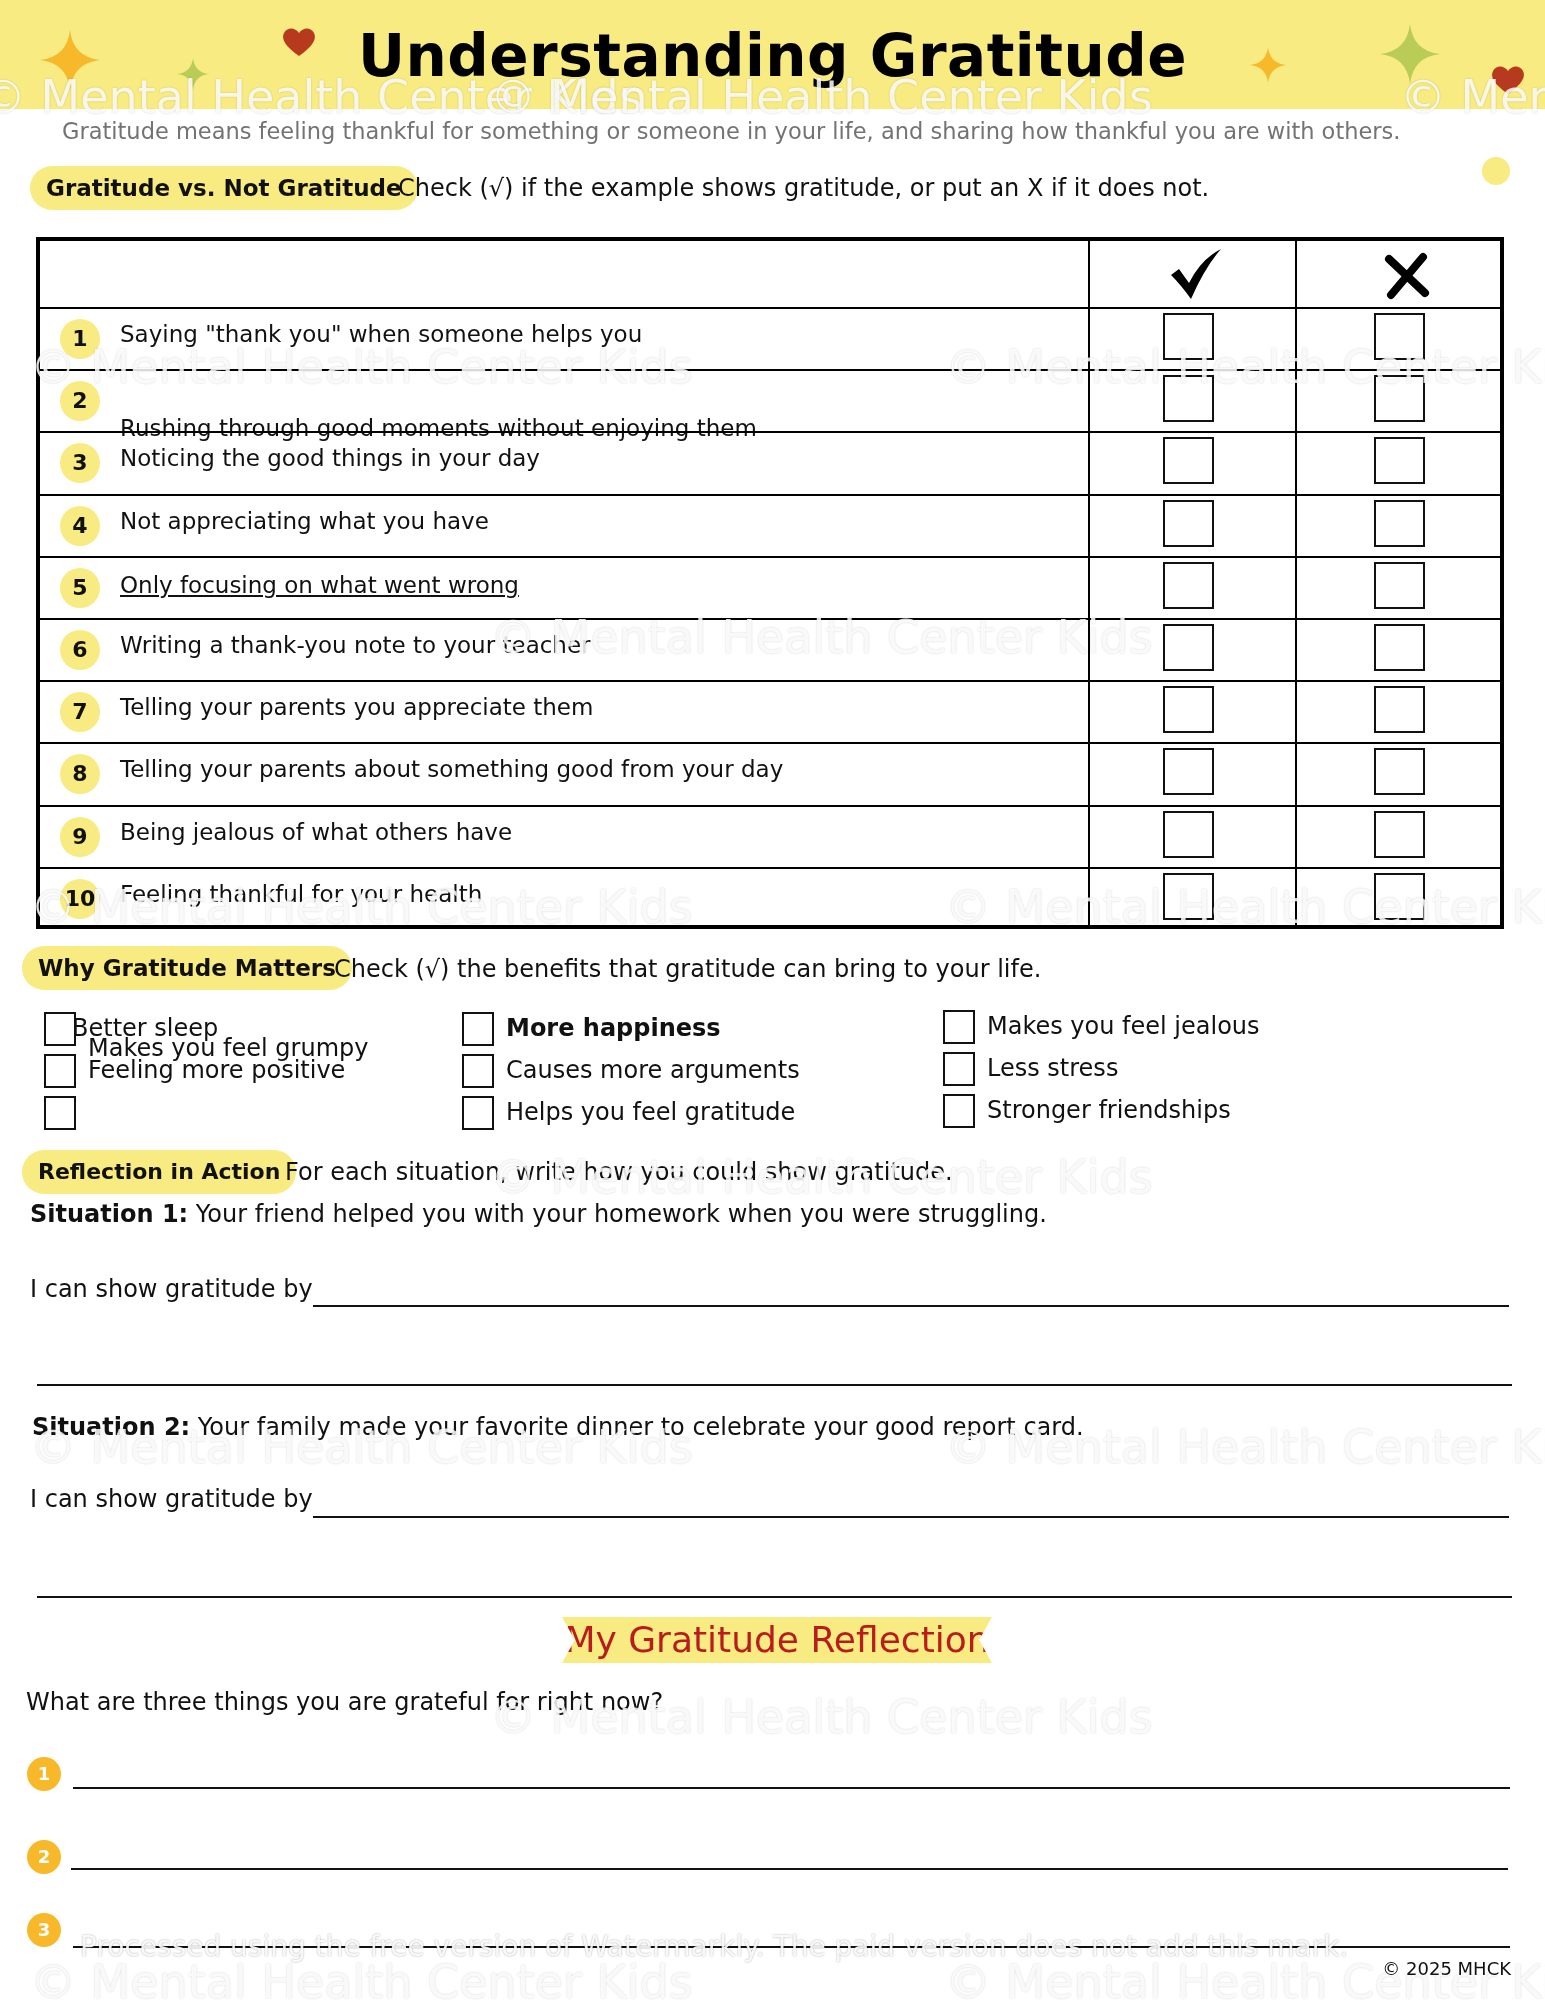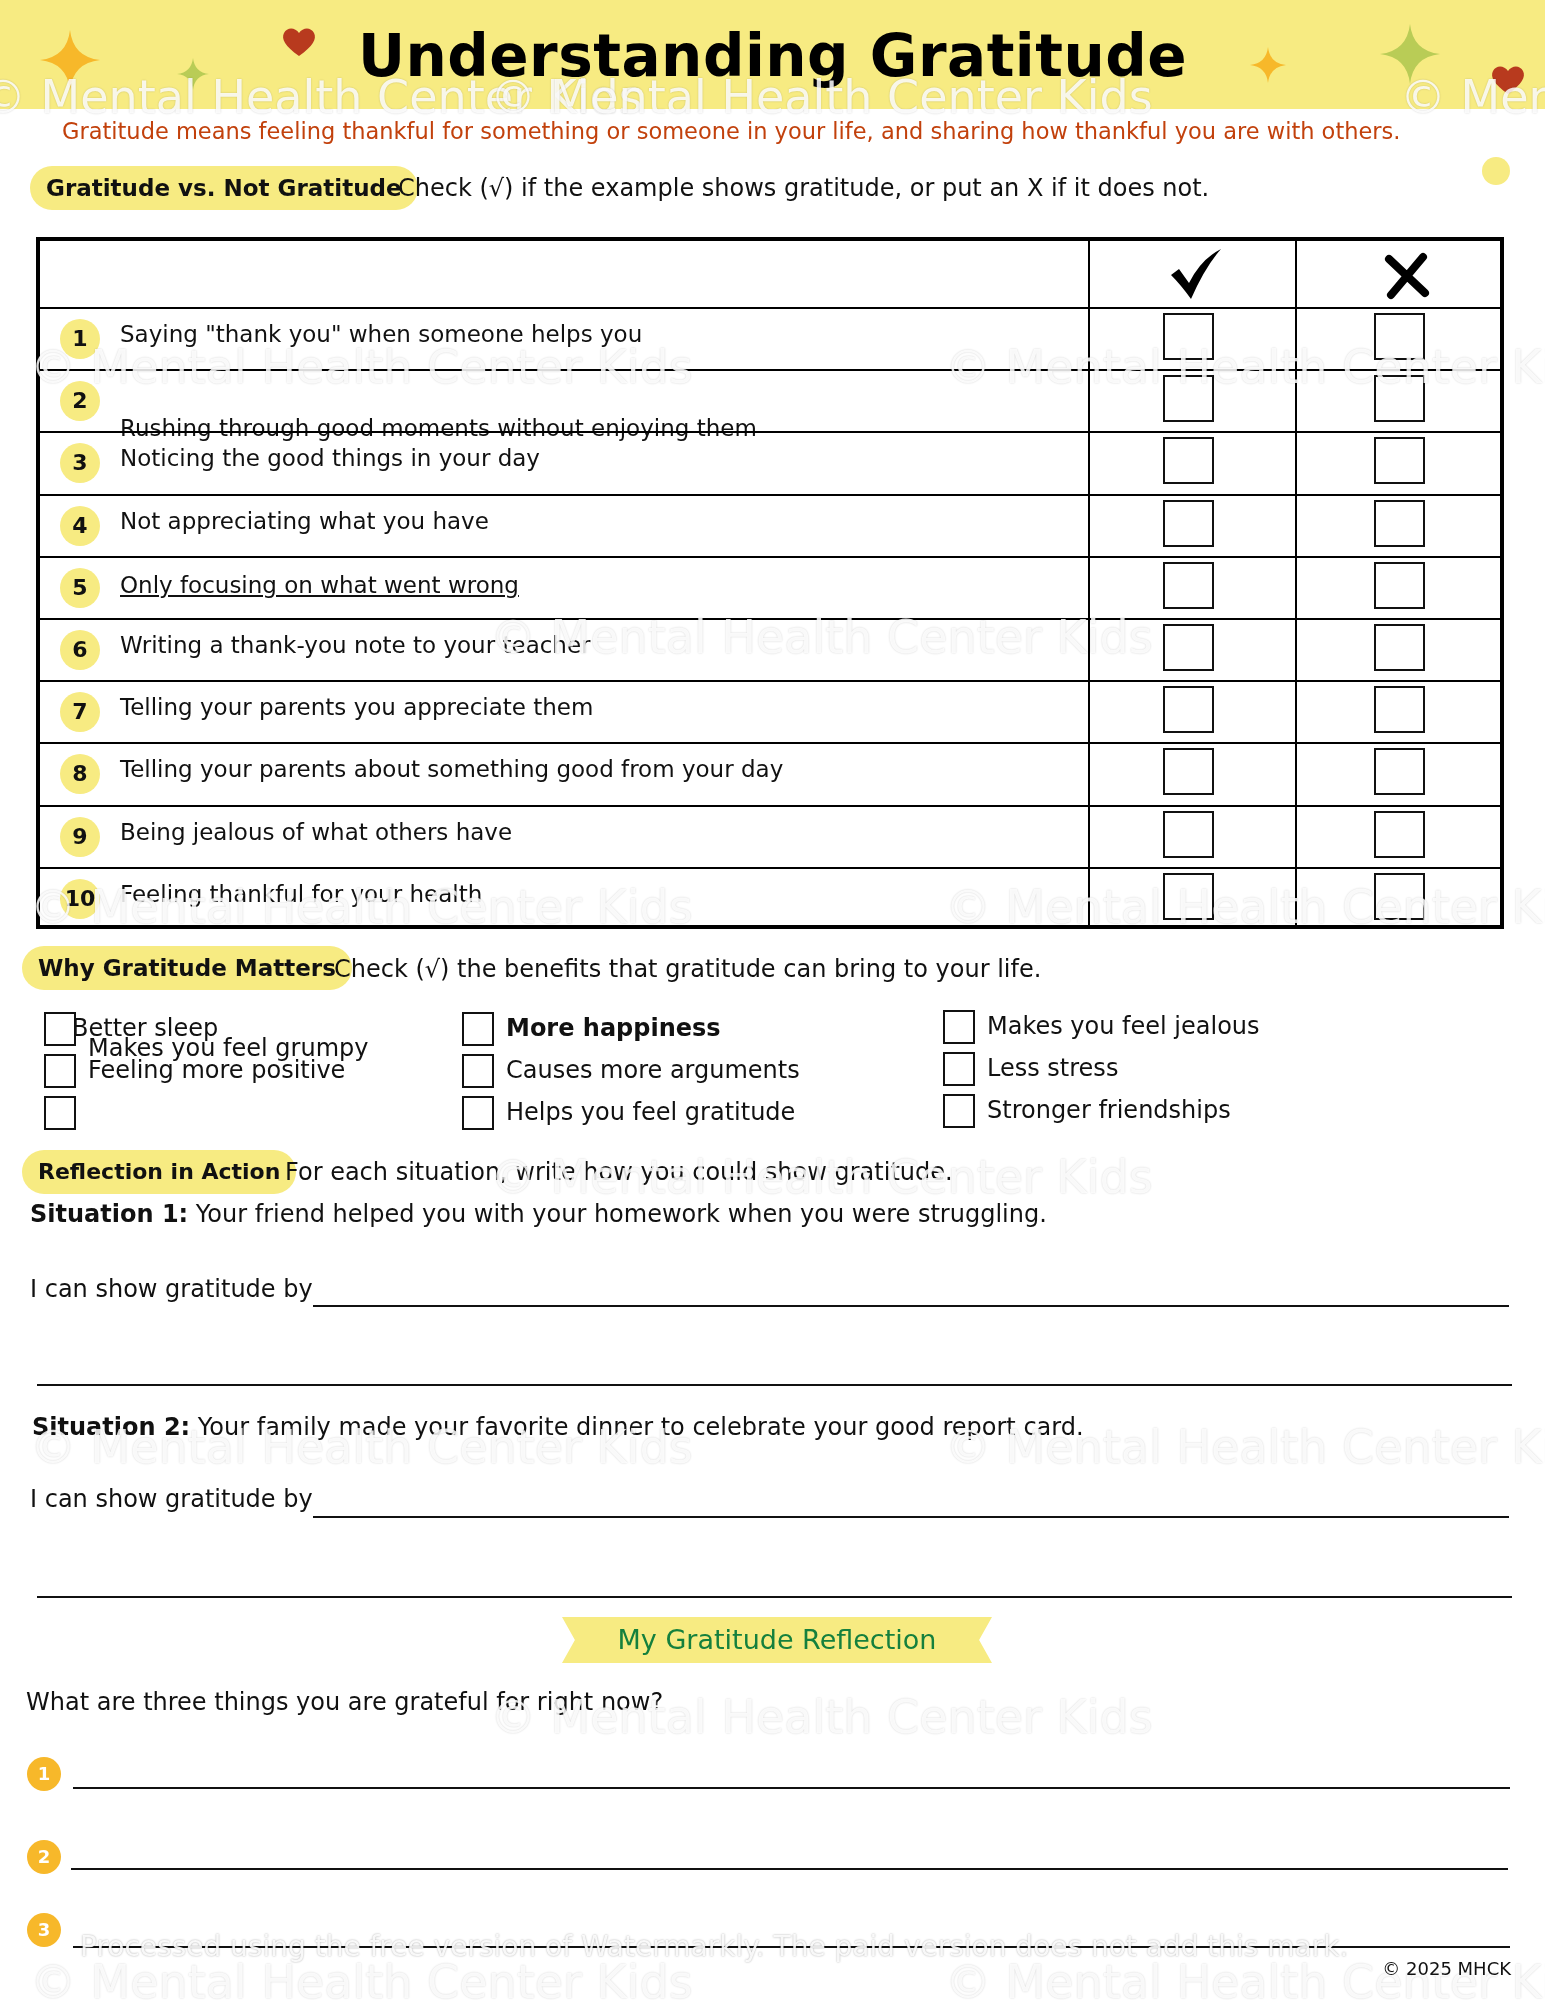--- a/index.html
+++ b/index.html
@@ -4,21 +4,21 @@
 <style>
   html, body { margin: 0; padding: 0; background: #ffffff; }
   body { width: 1545px; height: 2000px; position: relative; overflow: hidden;
          font-family: "DejaVu Sans", "Liberation Sans", sans-serif; color: #111; }
   .abs { position: absolute; }
 
   
   .header-band { left: 0; top: 0; width: 1545px; height: 109px; background: #f7eb82; }
   .title { left: 0; top: 22px; width: 1600px; text-align: center; font-size: 58px; font-weight: 700;
            letter-spacing: 0.5px; color: #000; font-family: "DejaVu Sans", sans-serif; }
-  .intro { left: 62px; top: 118px; font-size: 24px; color: #c2410c; }
+  .intro { left: 62px; top: 118px; font-size: 24px; color: #737373; }
 
   .pill { background: #f7eb82; border-radius: 26px; font-weight: 700; font-size: 23px;
           padding: 0 16px; height: 44px; line-height: 44px; white-space: nowrap; color: #111; }
   .instr { font-size: 24px; color: #111; white-space: nowrap; }
 
   
   .tbl { left: 36px; top: 237px; width: 1468px; height: 692px; border: 4px solid #000; box-sizing: border-box; }
   .tbl .vline { position: absolute; top: 0; bottom: 0; width: 2px; background: #000; }
   .tbl .hline { position: absolute; left: 0; right: 0; height: 2px; background: #000; }
   .row-num { position: absolute; width: 40px; height: 40px; border-radius: 50%; background: #f7eb82;
@@ -31,21 +31,21 @@
   .bbox { position: absolute; width: 32px; height: 34px; border: 2px solid #111; box-sizing: border-box; }
   .blabel { position: absolute; font-size: 24px; color: #111; white-space: nowrap; }
 
   .sit { font-size: 24px; color: #111; white-space: nowrap; }
   .sit b { font-weight: 700; }
   .wline { height: 2px; background: #111; }
   .prompt { font-size: 24px; color: #111; white-space: nowrap; }
 
   .ribbon { left: 562px; top: 1617px; width: 430px; height: 46px; background: #f7eb82;
             clip-path: polygon(0 0, 100% 0, 97% 50%, 100% 100%, 0 100%, 3% 50%);
-            text-align: center; line-height: 46px; font-size: 27px; color: #15803d; }
+            text-align: center; line-height: 46px; font-size: 36px; color: #b91c1c; }
 
   .onum { position: absolute; width: 34px; height: 34px; border-radius: 50%; background: #f7b82a;
           color: #fff; font-size: 18px; font-weight: 700; text-align: center; line-height: 34px; }
 
   .watermark { position: absolute; font-size: 46px; color: rgba(255,255,255,0.85);
                text-shadow: 0 0 2px rgba(0,0,0,0.18); white-space: nowrap; pointer-events: none;
                font-family: "DejaVu Sans", sans-serif; }
   .copyright { right: 34px; top: 1958px; font-size: 18px; color: #111; }
   .processed { left: 80px; top: 1930px; font-size: 28px; color: rgba(255,255,255,0.9);
                text-shadow: 0 0 2px rgba(0,0,0,0.35); white-space: nowrap; text-align: center; }

